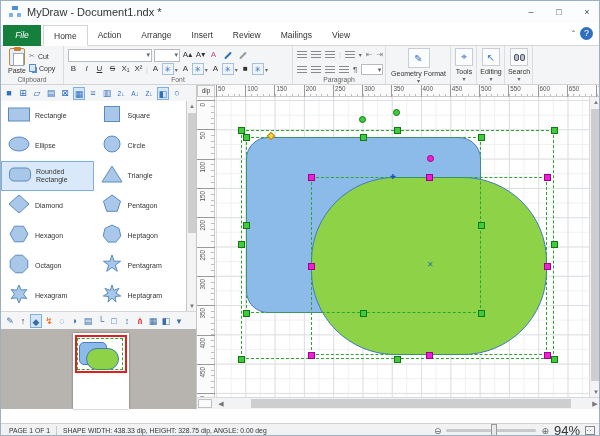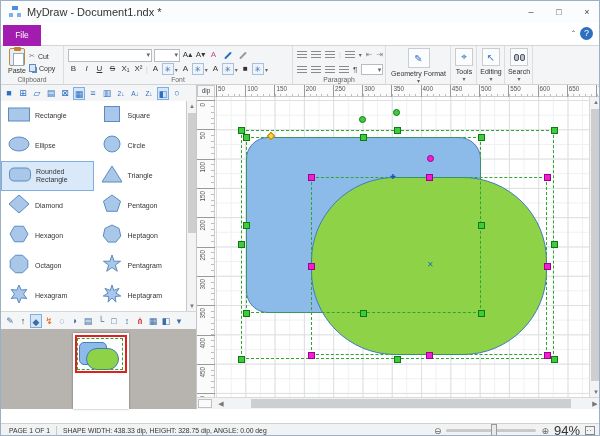--- a/index.html
+++ b/index.html
@@ -10,21 +10,21 @@
   .titlebar{position:absolute;left:0;top:0;width:600px;height:22px;background:#fbfcfd;display:flex;align-items:center;}
   .appicon{position:relative;width:12px;height:12px;margin:0 6px 0 8px;}
   .appicon::before{content:"";position:absolute;left:3px;top:0;width:6px;height:4px;background:#4a90d9;}
   .appicon::after{content:"";position:absolute;left:0;top:7px;width:4px;height:4px;background:#7fb3e8;box-shadow:8px 0 #7fb3e8;}
   .title-text{font-size:11px;color:#333;}
   .winbtns{margin-left:auto;display:flex;}
   .winbtn{width:28px;height:22px;text-align:center;line-height:22px;font-size:9px;color:#444;}
 
   
   .tabrow{position:absolute;left:0;top:22px;width:600px;height:23px;background:#fff;border-bottom:1px solid #d4d6d8;}
-  .file-btn{position:absolute;left:2px;top:2px;width:38px;height:38px;background:#a21caf;color:#fff;font-size:8.5px;text-align:center;line-height:21px;}
+  .file-btn{position:absolute;left:2px;top:2px;width:38px;height:38px;background:#15803d;color:#fff;font-size:8.5px;text-align:center;line-height:21px;font-style:italic;}
   .tabs{position:absolute;left:42px;top:2px;height:21px;display:flex;}
   .tab{padding:0 10px;font-size:8.5px;color:#333;line-height:21px;}
   .tab.active{background:#fff;border:1px solid #d4d4d4;border-bottom:1px solid #fff;}
   .tellme{position:absolute;left:278px;top:3px;width:145px;height:17px;border:1px solid #cfcfcf;background:#fff;display:flex;align-items:center;gap:4px;padding:0 4px;}
   .tellme .txt{font-size:7.5px;color:#8a8a8a;white-space:nowrap;overflow:hidden;}
   .mag{width:6px;height:6px;border:1.4px solid #2e6fc0;border-radius:50%;position:relative;flex:none;}
   .mag::after{content:"";position:absolute;width:4px;height:1.4px;background:#2e6fc0;transform:rotate(45deg);right:-3px;bottom:-1px;}
   .collapse{position:absolute;right:26px;top:6px;font-size:9px;color:#555;}
   .helpbtn{position:absolute;right:8px;top:4px;width:13px;height:13px;border-radius:50%;background:#2e6fc0;color:#fff;font-size:9px;text-align:center;line-height:13px;}
 
@@ -127,20 +127,29 @@
     <div class="title-text">MyDraw - Document1.ndx *</div>
     <div class="winbtns">
       <div class="winbtn">–</div>
       <div class="winbtn">□</div>
       <div class="winbtn">×</div>
     </div>
   </div>
 
   <div class="tabrow">
     <div class="file-btn">File</div>
+    <div class="tabs" id="tabs">
+        <div class="tab active">Home</div>
+        <div class="tab">Action</div>
+        <div class="tab">Arrange</div>
+        <div class="tab">Insert</div>
+        <div class="tab">Review</div>
+        <div class="tab">Mailings</div>
+        <div class="tab">View</div>
+      </div>
     <div class="collapse">ˆ</div>
     <div class="helpbtn">?</div>
   </div>
 
   <div class="ribbon">
 
     <div class="rgroup" style="left:0;width:63px;">
       <div class="bigbtn" style="left:4px;width:24px;">
         <div class="clipb-icon"></div>
         <span>Paste</span>

